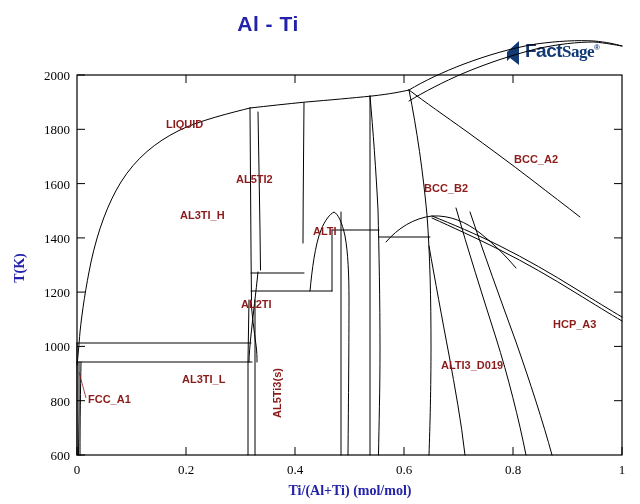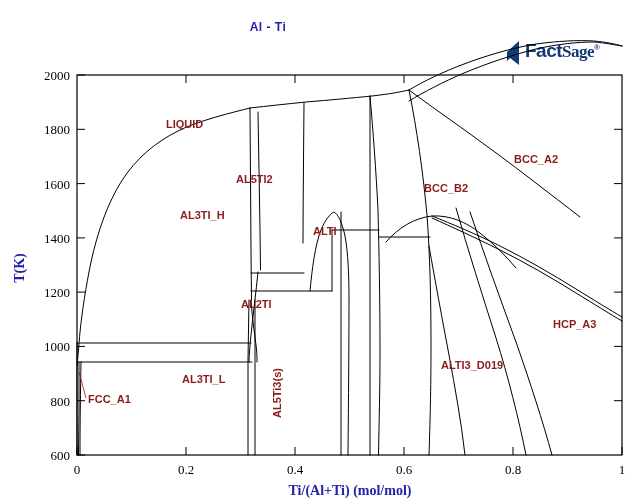--- a/index.html
+++ b/index.html
@@ -17,25 +17,25 @@
   #root {
     position: absolute;
     left: 0; top: 0;
     width: 640px;
     height: 504px;
     background: #ffffff;
   }
   .chart-title {
     position: absolute;
     left: 0;
-    top: 20px;
+    top: 12px;
     width: 536px;
     text-align: center;
     font-family: "Liberation Sans", sans-serif;
-    font-size: 12px;
+    font-size: 21px;
     font-weight: bold;
     color: #2222aa;
     letter-spacing: 0.5px;
   }
   
   .logo {
     position: absolute;
     left: 505px;
     top: 40px;
     width: 120px;

